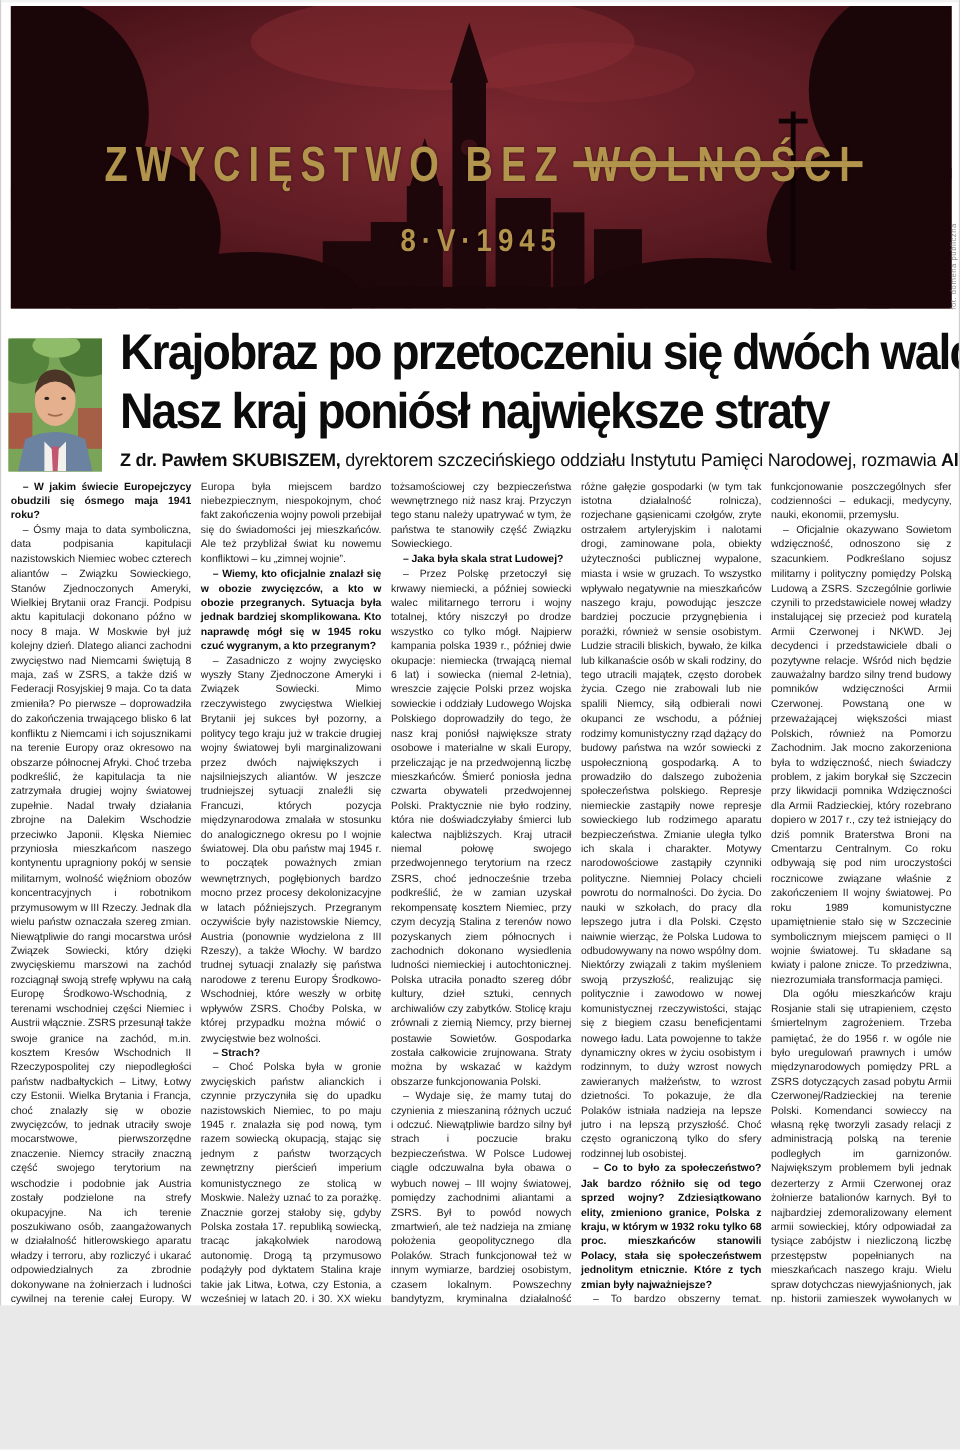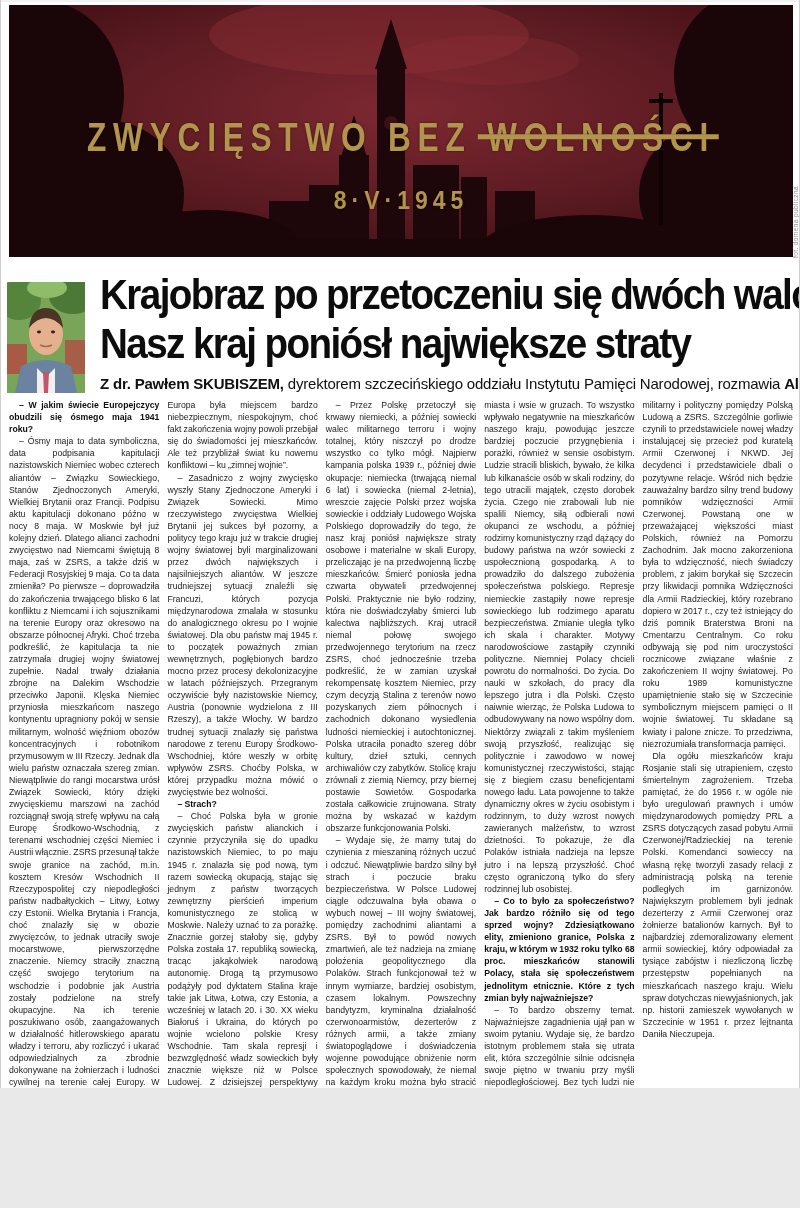--- a/index.html
+++ b/index.html
@@ -116,20 +116,21 @@
   </div>
   <div class="headline">
     <div class="hl-line">Krajobraz po przetoczeniu się dwóch walców.</div>
     <div class="hl-line">Nasz kraj poniósł największe straty</div>
   </div>
   <div class="byline"><b>Z dr. Pawłem SKUBISZEM,</b><span> dyrektorem szczecińskiego oddziału Instytutu Pamięci Narodowej, rozmawia </span><b>Alan SASINOWSKI</b></div>
 
   <div class="article-body">
       <p class="para question">– W jakim świecie Europejczycy obudzili się ósmego maja 1941 roku?</p>
       <p class="para answer">– Ósmy maja to data symboliczna, data podpisania kapitulacji nazistowskich Niemiec wobec czterech aliantów – Związku Sowieckiego, Stanów Zjednoczonych Ameryki, Wielkiej Brytanii oraz Francji. Podpisu aktu kapitulacji dokonano późno w nocy 8 maja. W Moskwie był już kolejny dzień. Dlatego alianci zachodni zwycięstwo nad Niemcami świętują 8 maja, zaś w ZSRS, a także dziś w Federacji Rosyjskiej 9 maja. Co ta data zmieniła? Po pierwsze – doprowadziła do zakończenia trwającego blisko 6 lat konfliktu z Niemcami i ich sojusznikami na terenie Europy oraz okresowo na obszarze północnej Afryki. Choć trzeba podkreślić, że kapitulacja ta nie zatrzymała drugiej wojny światowej zupełnie. Nadal trwały działania zbrojne na Dalekim Wschodzie przeciwko Japonii. Klęska Niemiec przyniosła mieszkańcom naszego kontynentu upragniony pokój w sensie militarnym, wolność więźniom obozów koncentracyjnych i robotnikom przymusowym w III Rzeczy. Jednak dla wielu państw oznaczała szereg zmian. Niewątpliwie do rangi mocarstwa urósł Związek Sowiecki, który dzięki zwycięskiemu marszowi na zachód rozciągnął swoją strefę wpływu na całą Europę Środkowo-Wschodnią, z terenami wschodniej części Niemiec i Austrii włącznie. ZSRS przesunął także swoje granice na zachód, m.in. kosztem Kresów Wschodnich II Rzeczypospolitej czy niepodległości państw nadbałtyckich – Litwy, Łotwy czy Estonii. Wielka Brytania i Francja, choć znalazły się w obozie zwycięzców, to jednak utraciły swoje mocarstwowe, pierwszorzędne znaczenie. Niemcy straciły znaczną część swojego terytorium na wschodzie i podobnie jak Austria zostały podzielone na strefy okupacyjne. Na ich terenie poszukiwano osób, zaangażowanych w działalność hitlerowskiego aparatu władzy i terroru, aby rozliczyć i ukarać odpowiedzialnych za zbrodnie dokonywane na żołnierzach i ludności cywilnej na terenie całej Europy. W państwach tych, szczególnie w częściach okupowanych przez Sowietów, doszło do zinstytucjonalizowanej i indywidualnej grabieży, terroru oraz masowych gwałtów na kobietach, co usprawiedliwiano odwetem za zbrodnie popełnione w czasie wojny. Warto też podkreślić, że ówczesna Europa była miejscem bardzo niebezpiecznym, niespokojnym, choć fakt zakończenia wojny powoli przebijał się do świadomości jej mieszkańców. Ale też przybliżał świat ku nowemu konfliktowi – ku „zimnej wojnie”.</p>
+      <p class="para question">– Wiemy, kto oficjalnie znalazł się w obozie zwycięzców, a kto w obozie przegranych. Sytuacja była jednak bardziej skomplikowana. Kto naprawdę mógł się w 1945 roku czuć wygranym, a kto przegranym?</p>
       <p class="para answer">– Zasadniczo z wojny zwycięsko wyszły Stany Zjednoczone Ameryki i Związek Sowiecki. Mimo rzeczywistego zwycięstwa Wielkiej Brytanii jej sukces był pozorny, a politycy tego kraju już w trakcie drugiej wojny światowej byli marginalizowani przez dwóch największych i najsilniejszych aliantów. W jeszcze trudniejszej sytuacji znaleźli się Francuzi, których pozycja międzynarodowa zmalała w stosunku do analogicznego okresu po I wojnie światowej. Dla obu państw maj 1945 r. to początek poważnych zmian wewnętrznych, pogłębionych bardzo mocno przez procesy dekolonizacyjne w latach późniejszych. Przegranym oczywiście były nazistowskie Niemcy, Austria (ponownie wydzielona z III Rzeszy), a także Włochy. W bardzo trudnej sytuacji znalazły się państwa narodowe z terenu Europy Środkowo-Wschodniej, które weszły w orbitę wpływów ZSRS. Choćby Polska, w której przypadku można mówić o zwycięstwie bez wolności.</p>
       <p class="para question">– Strach?</p>
       <p class="para answer">– Choć Polska była w gronie zwycięskich państw alianckich i czynnie przyczyniła się do upadku nazistowskich Niemiec, to po maju 1945 r. znalazła się pod nową, tym razem sowiecką okupacją, stając się jednym z państw tworzących zewnętrzny pierścień imperium komunistycznego ze stolicą w Moskwie. Należy uznać to za porażkę. Znacznie gorzej stałoby się, gdyby Polska została 17. republiką sowiecką, tracąc jakąkolwiek narodową autonomię. Drogą tą przymusowo podążyły pod dyktatem Stalina kraje takie jak Litwa, Łotwa, czy Estonia, a wcześniej w latach 20. i 30. XX wieku Białoruś i Ukraina, do których po wojnie wcielono polskie Kresy Wschodnie. Tam skala represji i bezwzględność władz sowieckich były znacznie większe niż w Polsce Ludowej. Z dzisiejszej perspektywy warto zauważyć, że te kraje borykają się z dużo poważniejszymi problemami natury narodowościowej, tożsamościowej czy bezpieczeństwa wewnętrznego niż nasz kraj. Przyczyn tego stanu należy upatrywać w tym, że państwa te stanowiły część Związku Sowieckiego.</p>
       <p class="para question">– Jaka była skala strat Ludowej?</p>
       <p class="para answer">– Przez Polskę przetoczył się krwawy niemiecki, a później sowiecki walec militarnego terroru i wojny totalnej, który niszczył po drodze wszystko co tylko mógł. Najpierw kampania polska 1939 r., później dwie okupacje: niemiecka (trwającą niemal 6 lat) i sowiecka (niemal 2-letnia), wreszcie zajęcie Polski przez wojska sowieckie i oddziały Ludowego Wojska Polskiego doprowadziły do tego, że nasz kraj poniósł największe straty osobowe i materialne w skali Europy, przeliczając je na przedwojenną liczbę mieszkańców. Śmierć poniosła jedna czwarta obywateli przedwojennej Polski. Praktycznie nie było rodziny, która nie doświadczyłaby śmierci lub kalectwa najbliższych. Kraj utracił niemal połowę swojego przedwojennego terytorium na rzecz ZSRS, choć jednocześnie trzeba podkreślić, że w zamian uzyskał rekompensatę kosztem Niemiec, przy czym decyzją Stalina z terenów nowo pozyskanych ziem północnych i zachodnich dokonano wysiedlenia ludności niemieckiej i autochtonicznej. Polska utraciła ponadto szereg dóbr kultury, dzieł sztuki, cennych archiwaliów czy zabytków. Stolicę kraju zrównali z ziemią Niemcy, przy biernej postawie Sowietów. Gospodarka została całkowicie zrujnowana. Straty można by wskazać w każdym obszarze funkcjonowania Polski.</p>
       <p class="para answer">– Wydaje się, że mamy tutaj do czynienia z mieszaniną różnych uczuć i odczuć. Niewątpliwie bardzo silny był strach i poczucie braku bezpieczeństwa. W Polsce Ludowej ciągle odczuwalna była obawa o wybuch nowej – III wojny światowej, pomiędzy zachodnimi aliantami a ZSRS. Był to powód nowych zmartwień, ale też nadzieja na zmianę położenia geopolitycznego dla Polaków. Strach funkcjonował też w innym wymiarze, bardziej osobistym, czasem lokalnym. Powszechny bandytyzm, kryminalna działalność czerwonoarmistów, dezerterów z różnych armii, a także zmiany światopoglądowe i doświadczenia wojenne powodujące obniżenie norm społecznych spowodowały, że niemal na każdym kroku można było stracić życie, cześć lub majątek. Do tego Polacy borykali się z długofalowymi skutkami wojny: zniszczony przemysł i różne gałęzie gospodarki (w tym tak istotna działalność rolnicza), rozjechane gąsienicami czołgów, zryte ostrzałem artyleryjskim i nalotami drogi, zaminowane pola, obiekty użyteczności publicznej wypalone, miasta i wsie w gruzach. To wszystko wpływało negatywnie na mieszkańców naszego kraju, powodując jeszcze bardziej poczucie przygnębienia i porażki, również w sensie osobistym. Ludzie stracili bliskich, bywało, że kilka lub kilkanaście osób w skali rodziny, do tego utracili majątek, często dorobek życia. Czego nie zrabowali lub nie spalili Niemcy, siłą odbierali nowi okupanci ze wschodu, a później rodzimy komunistyczny rząd dążący do budowy państwa na wzór sowiecki z uspołecznioną gospodarką. A to prowadziło do dalszego zubożenia społeczeństwa polskiego. Represje niemieckie zastąpiły nowe represje sowieckiego lub rodzimego aparatu bezpieczeństwa. Zmianie uległa tylko ich skala i charakter. Motywy narodowościowe zastąpiły czynniki polityczne. Niemniej Polacy chcieli powrotu do normalności. Do życia. Do nauki w szkołach, do pracy dla lepszego jutra i dla Polski. Często naiwnie wierząc, że Polska Ludowa to odbudowywany na nowo wspólny dom. Niektórzy związali z takim myśleniem swoją przyszłość, realizując się politycznie i zawodowo w nowej komunistycznej rzeczywistości, stając się z biegiem czasu beneficjentami nowego ładu. Lata powojenne to także dynamiczny okres w życiu osobistym i rodzinnym, to duży wzrost nowych zawieranych małżeństw, to wzrost dzietności. To pokazuje, że dla Polaków istniała nadzieja na lepsze jutro i na lepszą przyszłość. Choć często ograniczoną tylko do sfery rodzinnej lub osobistej.</p>
       <p class="para question">– Co to było za społeczeństwo? Jak bardzo różniło się od tego sprzed wojny? Zdziesiątkowano elity, zmieniono granice, Polska z kraju, w którym w 1932 roku tylko 68 proc. mieszkańców stanowili Polacy, stała się społeczeństwem jednolitym etnicznie. Które z tych zmian były najważniejsze?</p>
       <p class="para answer">– To bardzo obszerny temat. Najważniejsze zagadnienia ujął pan w swoim pytaniu. Wydaje się, że bardzo istotnym problemem stała się utrata elit, która szczególnie silnie odcisnęła swoje piętno w trwaniu przy myśli niepodległościowej. Bez tych ludzi nie sposób było kontynuować racjonalną walkę. Brakowało też elit w wymiarze społecznym, szczególnie jeśli chodzi o funkcjonowanie poszczególnych sfer codzienności – edukacji, medycyny, nauki, ekonomii, przemysłu.</p>
       <p class="para answer">– Oficjalnie okazywano Sowietom wdzięczność, odnoszono się z szacunkiem. Podkreślano sojusz militarny i polityczny pomiędzy Polską Ludową a ZSRS. Szczególnie gorliwie czynili to przedstawiciele nowej władzy instalującej się przecież pod kuratelą Armii Czerwonej i NKWD. Jej decydenci i przedstawiciele dbali o pozytywne relacje. Wśród nich będzie zauważalny bardzo silny trend budowy pomników wdzięczności Armii Czerwonej. Powstaną one w przeważającej większości miast Polskich, również na Pomorzu Zachodnim. Jak mocno zakorzeniona była to wdzięczność, niech świadczy problem, z jakim borykał się Szczecin przy likwidacji pomnika Wdzięczności dla Armii Radzieckiej, który rozebrano dopiero w 2017 r., czy też istniejący do dziś pomnik Braterstwa Broni na Cmentarzu Centralnym. Co roku odbywają się pod nim uroczystości rocznicowe związane właśnie z zakończeniem II wojny światowej. Po roku 1989 komunistyczne upamiętnienie stało się w Szczecinie symbolicznym miejscem pamięci o II wojnie światowej. Tu składane są kwiaty i palone znicze. To przedziwna, niezrozumiała transformacja pamięci.</p>
       <p class="para answer">Dla ogółu mieszkańców kraju Rosjanie stali się utrapieniem, często śmiertelnym zagrożeniem. Trzeba pamiętać, że do 1956 r. w ogóle nie było uregulowań prawnych i umów międzynarodowych pomiędzy PRL a ZSRS dotyczących zasad pobytu Armii Czerwonej/Radzieckiej na terenie Polski. Komendanci sowieccy na własną rękę tworzyli zasady relacji z administracją polską na terenie podległych im garnizonów. Największym problemem byli jednak dezerterzy z Armii Czerwonej oraz żołnierze batalionów karnych. Był to najbardziej zdemoralizowany element armii sowieckiej, który odpowiadał za tysiące zabójstw i niezliczoną liczbę przestępstw popełnianych na mieszkańcach naszego kraju. Wielu spraw dotychczas niewyjaśnionych, jak np. historii zamieszek wywołanych w Szczecinie w 1951 r. przez lejtnanta Daniła Nieczupeja.</p>

